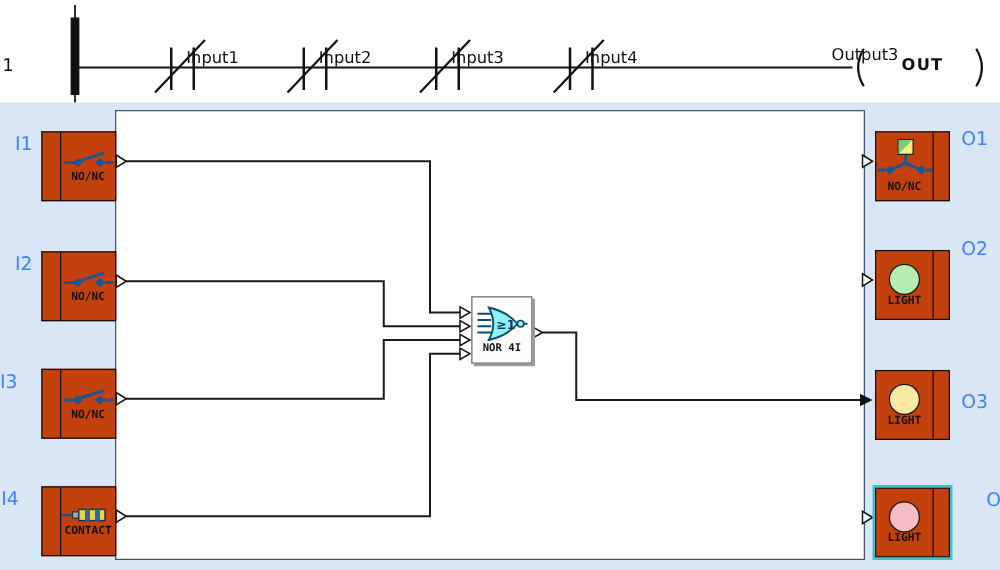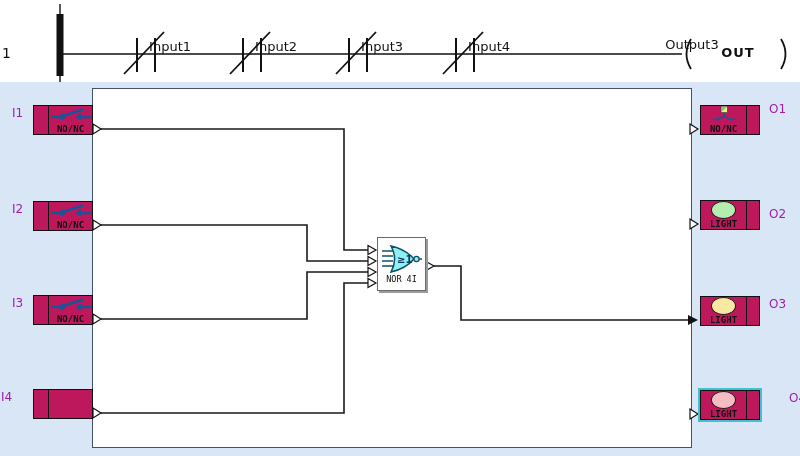--- a/index.html
+++ b/index.html
@@ -17,37 +17,37 @@
   .coil-label { left:649px; top:15px; width:86px; text-align:center; font-size:13px; color:#111;margin-top:22px; }
   .coil-text  { left:700px; top:45px; width:76px; text-align:center; font-size:13px; color:#111; letter-spacing:1px;font-weight:bold; }
 
   
   .blue-bg  { left:0; top:82px; width:800px; height:374px; background:#d8e6f6; }
   .canvas   { left:92px; top:88px; width:600px; height:360px; background:#ffffff; border:1px solid #41536a; box-sizing:border-box; }
 
   .lines-svg { left:0; top:0; width:800px; height:456px; pointer-events:none; }
 
   
-  .block { position:absolute; width:60px; height:30px; background:#be185d; border:1px solid #101010; box-sizing:border-box; }
+  .block { position:absolute; width:60px; height:56px; background:#c2410c; border:1px solid #101010; box-sizing:border-box; }
   .block .divider { position:absolute; top:0; bottom:0; width:1px; background:#101010; }
   .iblock .divider { left:14px; }
   .oblock .divider { right:12px; }
   .iblock .body { position:absolute; left:15px; right:0; top:0; bottom:0; display:flex; flex-direction:column; align-items:center; justify-content:center; gap:1px; }
   .oblock .body { position:absolute; left:0; right:13px; top:0; bottom:0; display:flex; flex-direction:column; align-items:center; justify-content:center; gap:1px; }
   .blabel { font-family:"DejaVu Sans Mono","Liberation Mono",monospace; font-size:9px; font-weight:bold; color:#101010; line-height:9px; white-space:nowrap; }
-  .io-label { font-size:12px; color:#a21caf; }
+  .io-label { font-size:15px; color:#3b82f6; }
   .selected { outline:2px solid #3fc1d1; }
 
   .light { width:25px; height:25px; border:1.5px solid #1a1a1a; border-radius:50%; box-sizing:border-box; }
 
   
   .gate-block { position:absolute; left:377px; top:237px; width:49px; height:54px; background:#fdfdfd;
                 border:1px solid #6a6a6a; box-shadow:2px 2px 0 #9a9aa0; box-sizing:border-box;
                 display:flex; flex-direction:column; align-items:center; justify-content:center; gap:1px; }
-  .gate-label { font-family:"DejaVu Sans Mono","Liberation Mono",monospace; font-size:8.5px; font-weight:normal; color:#101010; white-space:nowrap;text-align:right; }
+  .gate-label { font-family:"DejaVu Sans Mono","Liberation Mono",monospace; font-size:8.5px; font-weight:bold; color:#101010; white-space:nowrap;text-align:right; }
 </style>
 </head>
 <body>
 
 <div class="screen">
 
   <div class="abs blue-bg"></div>
   <div class="abs canvas"></div>
 
   <svg class="abs lines-svg" viewBox="0 0 800 456">
@@ -141,38 +141,48 @@
         <line x1="0" y1="11" x2="8" y2="11" stroke="#15559a" stroke-width="2.4"></line>
         <polygon points="7,11 11,7.5 15,11 11,14.5" fill="#15559a"></polygon>
         <line x1="13" y1="9.5" x2="32" y2="3.5" stroke="#15559a" stroke-width="2.4"></line>
         <polygon points="25,11 29,7.5 33,11 29,14.5" fill="#15559a"></polygon>
         <line x1="33" y1="11" x2="40" y2="11" stroke="#15559a" stroke-width="2.4"></line>
       </svg>
       <span class="blabel">NO/NC</span>
     </div>
   </div>
 
-  <span class="abs io-label" style="left:12px;top:296px">I3</span>
+  <span class="abs io-label" style="left:0;top:296px">I3</span>
   <div class="block iblock" style="left:33px;top:295px">
     <div class="divider"></div>
     <div class="body">
       <svg width="40" height="18" viewBox="0 0 40 18">
         <line x1="0" y1="11" x2="8" y2="11" stroke="#15559a" stroke-width="2.4"></line>
         <polygon points="7,11 11,7.5 15,11 11,14.5" fill="#15559a"></polygon>
         <line x1="13" y1="9.5" x2="32" y2="3.5" stroke="#15559a" stroke-width="2.4"></line>
         <polygon points="25,11 29,7.5 33,11 29,14.5" fill="#15559a"></polygon>
         <line x1="33" y1="11" x2="40" y2="11" stroke="#15559a" stroke-width="2.4"></line>
       </svg>
       <span class="blabel">NO/NC</span>
     </div>
   </div>
 
   <span class="abs io-label" style="left:1px;top:390px">I4</span>
   <div class="block iblock" style="left:33px;top:389px">
     <div class="divider"></div>
+    <div class="body">
+      <svg width="44" height="16" viewBox="0 0 44 16">
+        <line x1="0" y1="8" x2="10" y2="8" stroke="#15559a" stroke-width="2"></line>
+        <rect x="9" y="5.5" width="5" height="5" fill="#a8a8a8" stroke="#333" stroke-width="1"></rect>
+        <rect x="14" y="3.5" width="21" height="9" fill="#e6d44e" stroke="#23344a" stroke-width="1.2"></rect>
+        <rect x="19" y="3.5" width="4" height="9" fill="#2f66a8"></rect>
+        <rect x="27" y="3.5" width="4" height="9" fill="#2f66a8"></rect>
+      </svg>
+      <span class="blabel">CONTACT</span>
+    </div>
   </div>
 
   <div class="gate-block">
     <svg width="42" height="28" viewBox="0 0 42 28">
       <line x1="1" y1="6" x2="12" y2="6" stroke="#0d4f66" stroke-width="1.5"></line>
       <line x1="1" y1="11" x2="12" y2="11" stroke="#0d4f66" stroke-width="1.5"></line>
       <line x1="1" y1="16" x2="12" y2="16" stroke="#0d4f66" stroke-width="1.5"></line>
       <line x1="1" y1="21" x2="12" y2="21" stroke="#0d4f66" stroke-width="1.5"></line>
       <path d="M10,1 C19,3 27,7 33,14 C27,21 19,25 10,27 C15,18 15,10 10,1 Z" fill="#8ff0f4" stroke="#0d4f66" stroke-width="1.5"></path>
       <text x="16" y="18" font-size="10" font-weight="bold" fill="#12355f">≥1</text>
@@ -193,30 +203,30 @@
         <polyline points="10,25 22.5,19.5 35,25" fill="none" stroke="#15559a" stroke-width="2.4"></polyline>
         <line x1="0" y1="25" x2="6" y2="25" stroke="#15559a" stroke-width="2.4"></line>
         <polygon points="6,25 10,21.5 14,25 10,28.5" fill="#15559a"></polygon>
         <polygon points="31,25 35,21.5 39,25 35,28.5" fill="#15559a"></polygon>
         <line x1="39" y1="25" x2="44" y2="25" stroke="#15559a" stroke-width="2.4"></line>
       </svg>
       <span class="blabel">NO/NC</span>
     </div>
   </div>
 
-  <span class="abs io-label" style="left:769px;top:207px">O2</span>
+  <span class="abs io-label" style="left:769px;top:190px">O2</span>
   <div class="block oblock" style="left:700px;top:200px">
     <div class="divider"></div>
     <div class="body">
       <div class="light" style="background: rgb(181, 236, 176);"></div>
       <span class="blabel">LIGHT</span>
     </div>
   </div>
 
-  <span class="abs io-label" style="left:769px;top:297px">O3</span>
+  <span class="abs io-label" style="left:769px;top:312px">O3</span>
   <div class="block oblock" style="left:700px;top:296px">
     <div class="divider"></div>
     <div class="body">
       <div class="light" style="background: rgb(248, 232, 162);"></div>
       <span class="blabel">LIGHT</span>
     </div>
   </div>
 
   <span class="abs io-label" style="left:789px;top:391px">O4</span>
   <div class="block oblock selected" style="left:700px;top:390px">

